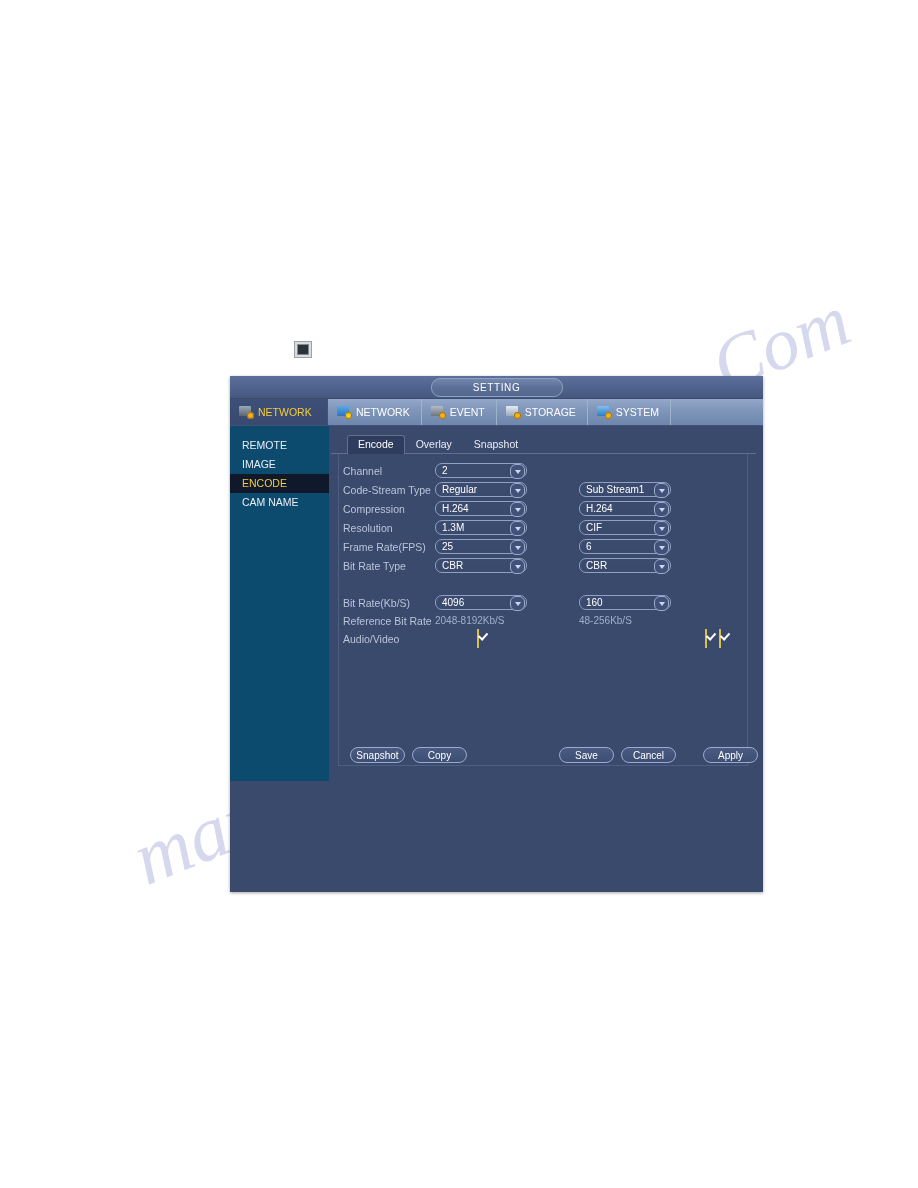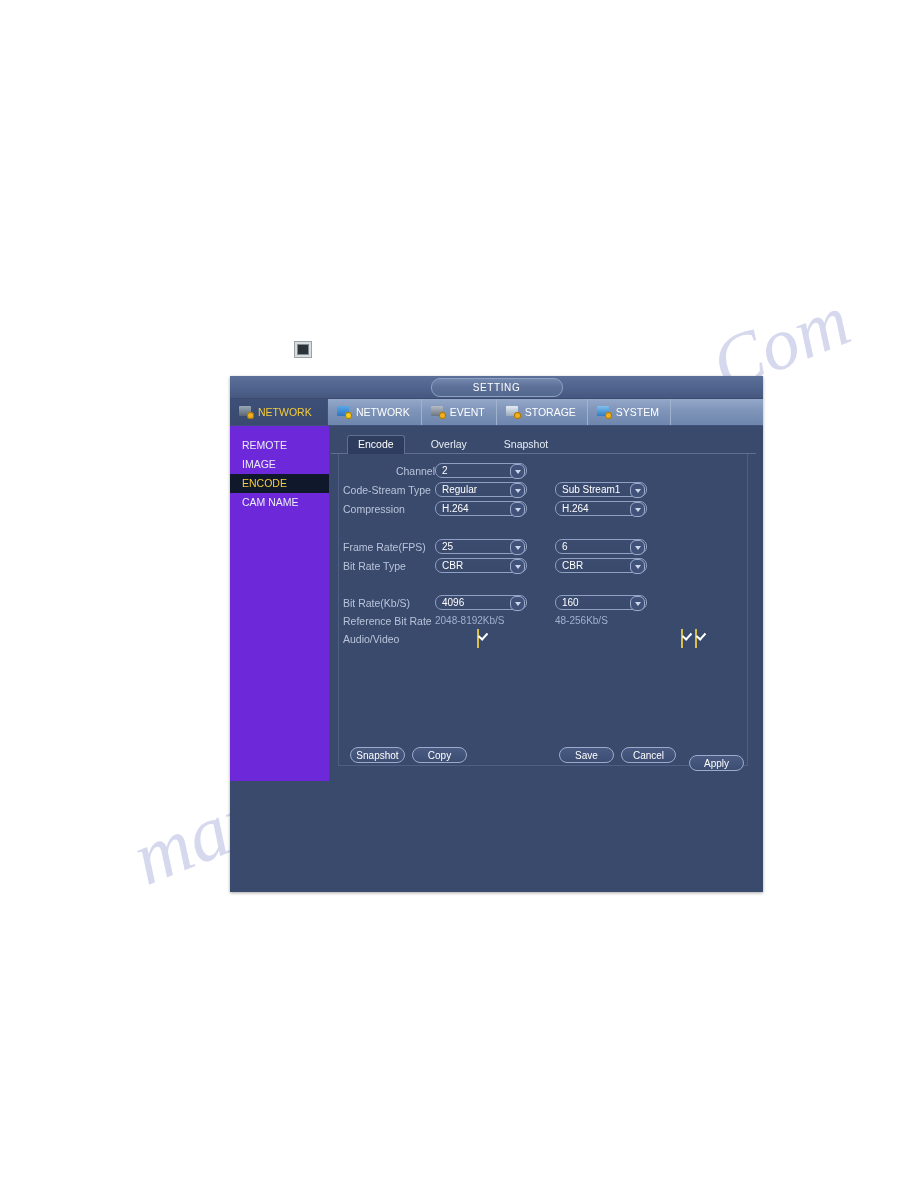--- a/index.html
+++ b/index.html
@@ -151,21 +151,21 @@
 
   
   #dialog-body {
     display: flex;
     height: calc(403px - 22px - 26px);
   }
 
   #sidebar {
     width: 99px;
     flex: 0 0 99px;
-    background: #6d28d9;
+    background: #0c4a6e;
     padding-top: 10px;
     box-sizing: border-box;
   }
   .side-item {
     height: 19px;
     line-height: 19px;
     padding-left: 12px;
     font-size: 10.5px;
     color: #e9edf4;
     white-space: nowrap;
@@ -193,21 +193,21 @@
   #tab-strip {
     display: flex;
     align-items: flex-end;
     height: 19px;
     padding-left: 16px;
     border-bottom: 1px solid #5e6f93;
   }
   .tab {
     font-size: 10.5px;
     color: #e8ecf4;
-    padding: 2px 11px 3px 26px;
+    padding: 2px 11px 3px 11px;
     border-radius: 3px 3px 0 0;
     white-space: nowrap;
   }
   .tab.active {
     background: #2e3c5e;
     color: #ffffff;
     border: 1px solid #5e6f93;
     border-bottom: none;
     margin-bottom: -1px;
     padding: 2px 10px 4px 10px;
@@ -238,21 +238,21 @@
     white-space: nowrap;
   }
   .lbl {
     width: 92px;
     flex: 0 0 92px;
     font-size: 10.5px;
     color: #b9c4da;
   }
   .col1 { width: 92px; flex: 0 0 92px; }
   .spacer { width: 28px; flex: 0 0 28px; }
-  .col2 { width: 92px; flex: 0 0 92px; }
+  .col2 { width: 92px; flex: 0 0 92px; margin-left: 24px; }
 
   
   .dd {
     position: relative;
     height: 15px;
     border: 1px solid #8fa0c2;
     border-radius: 7px;
     background: linear-gradient(to bottom, #46578020 0%, #3d4e7400 100%);
     box-sizing: border-box;
     display: flex;
@@ -405,21 +405,21 @@
 
         <div id="tab-strip">
           <div class="tab active">Encode</div>
           <div class="tab">Overlay</div>
           <div class="tab">Snapshot</div>
         </div>
 
         <div id="form-area">
           <div id="form-box"></div>
 
-          <div class="row" style="top:8px;text-align:right;">
+          <div class="row" style="top:8px;">
             <span class="lbl">Channel</span>
             <span class="col1">
               <span class="dd">
                 <span class="val">2</span>
                 <span class="arrow"></span>
               </span>
             </span>
           </div>
 
           <div class="row" style="top:27px;">
@@ -449,20 +449,36 @@
             </span>
             <span class="spacer"></span>
             <span class="col2">
               <span class="dd">
                 <span class="val">H.264</span>
                 <span class="arrow"></span>
               </span>
             </span>
           </div>
 
+          <div class="row" style="top:65px;">
+            <span class="lbl">Resolution</span>
+            <span class="col1">
+              <span class="dd">
+                <span class="val">1.3M</span>
+                <span class="arrow"></span>
+              </span>
+            </span>
+            <span class="spacer"></span>
+            <span class="col2">
+              <span class="dd">
+                <span class="val">CIF</span>
+                <span class="arrow"></span>
+              </span>
+            </span>
+          </div>
 
           <div class="row" style="top:84px;">
             <span class="lbl">Frame Rate(FPS)</span>
             <span class="col1">
               <span class="dd">
                 <span class="val">25</span>
                 <span class="arrow"></span>
               </span>
             </span>
             <span class="spacer"></span>
@@ -525,20 +541,20 @@
               <span class="cb"></span>
               <span class="cb" style="margin-left:12px;"></span>
             </span>
           </div>
 
           <div id="btn-row">
             <div class="btn" style="left:18px;  width:55px;">Snapshot</div>
             <div class="btn" style="left:80px;  width:55px;">Copy</div>
             <div class="btn" style="left:227px; width:55px;">Save</div>
             <div class="btn" style="left:289px; width:55px;">Cancel</div>
-            <div class="btn" style="left:357px; width:55px;margin-top:8px;">Apply</div>
+            <div class="btn" style="left:371px; width:55px;">Apply</div>
           </div>
 
         </div>
       </div>
     </div>
   </div>
 </div>
 
 </body></html>

